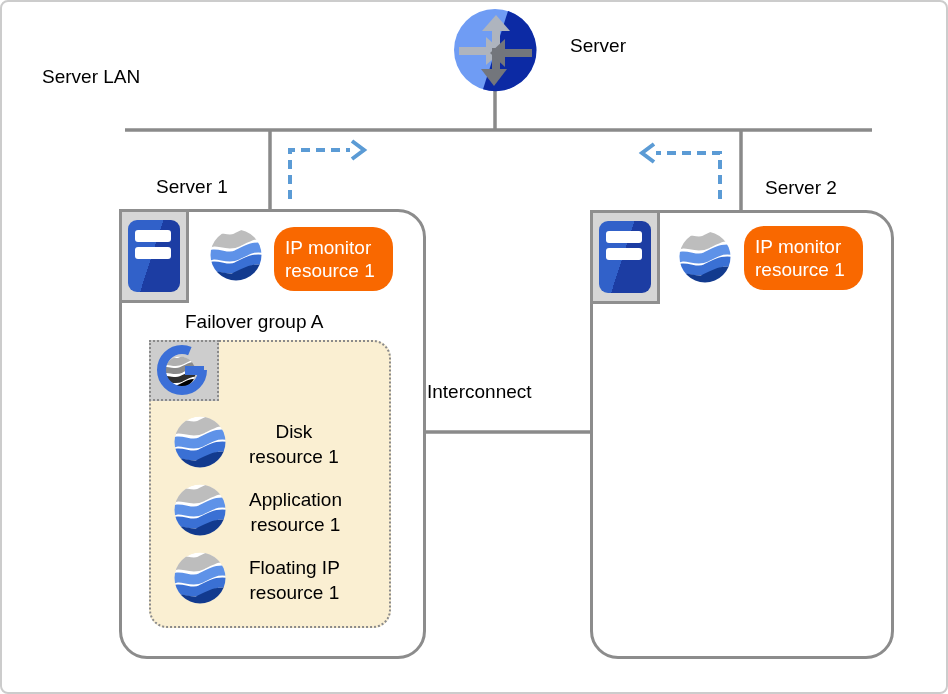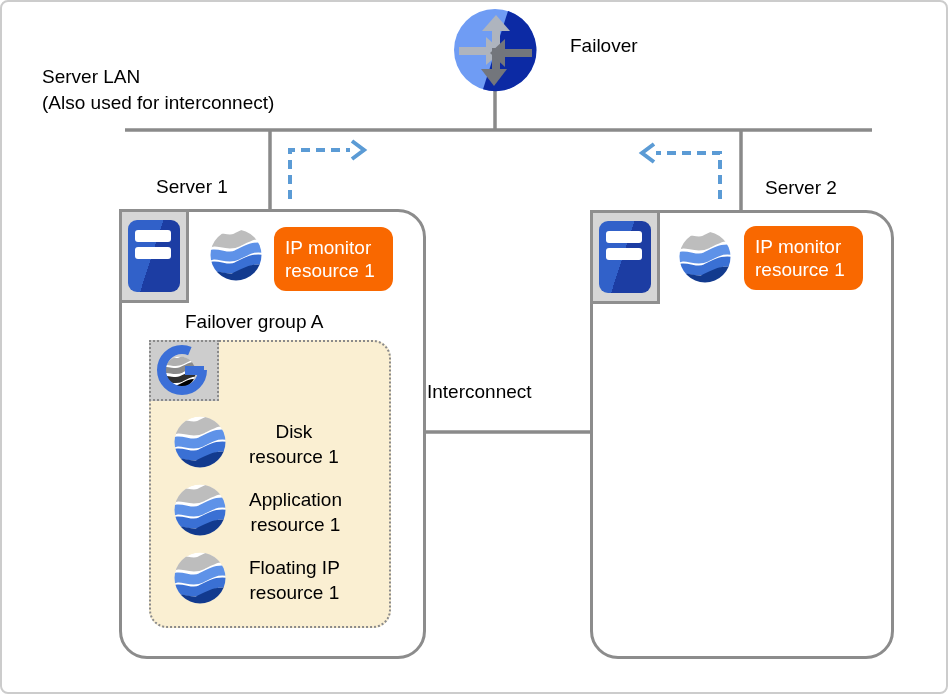--- a/index.html
+++ b/index.html
@@ -23,21 +23,21 @@
     border:3px solid #8f8f8f;box-sizing:border-box;
   }
   .tower{
     position:absolute;left:6px;top:8px;width:52px;height:72px;border-radius:9px;
     background:linear-gradient(108deg,#3161c9 47%,#1c3da3 47%);
   }
   .tower .bar{position:absolute;left:7px;width:36px;height:12px;background:#ffffff;border-radius:3px;}
   .tower .bar.b1{top:10px;} .tower .bar.b2{top:27px;}
   
   .badge{
-    position:absolute;width:119px;height:64px;background:#f96800;border-radius:12px;
+    position:absolute;width:119px;height:64px;background:#f96800;border-radius:20px;
     color:#ffffff;font-size:19px;line-height:23px;display:flex;align-items:center;
     padding-left:11px;box-sizing:border-box;
   }
   .badge span{display:block;width:100px;}
   
   .group-box{
     position:absolute;left:147px;top:338px;width:242px;height:288px;
     background:#faefd2;border:2px dotted #8a8a8a;border-radius:18px;box-sizing:border-box;
   }
   .gicon-box{
@@ -92,25 +92,24 @@
       <rect x="6" y="39" width="27" height="8"></rect>
       <polygon points="49,43 33,29 33,57"></polygon>
     </g>
     <g fill="#73767c">
       <rect x="39" y="40" width="8" height="23"></rect>
       <polygon points="41,78 28,61 54,61"></polygon>
       <rect x="52" y="41" width="27" height="8"></rect>
       <polygon points="37,45 52,31 52,59"></polygon>
     </g>
   </svg>
-  <div class="abs lbl" style="left:568px;top:31px">Failover</div>
+  <div class="abs lbl" style="left:568px;top:31px">Server</div>
 
   <div class="abs" style="left:40px;top:62px">
     <div class="lbl">Server LAN</div>
-    <div class="lbl">(Also used for interconnect)</div>
   </div>
 
   <div class="abs lbl center" style="left:154px;top:172px;width:92px">Server 1</div>
   <div class="abs lbl center" style="left:763px;top:173px;width:92px">Server 2</div>
 
   <div class="server-box" style="left:117px;top:207px;width:307px;height:450px"></div>
   <div class="server-box" style="left:588px;top:208px;width:304px;height:449px"></div>
 
   <div class="abs center" style="left:425px;top:379px;width:140px;font-size:19px;line-height:22px">
     <div>Interconnect</div>

